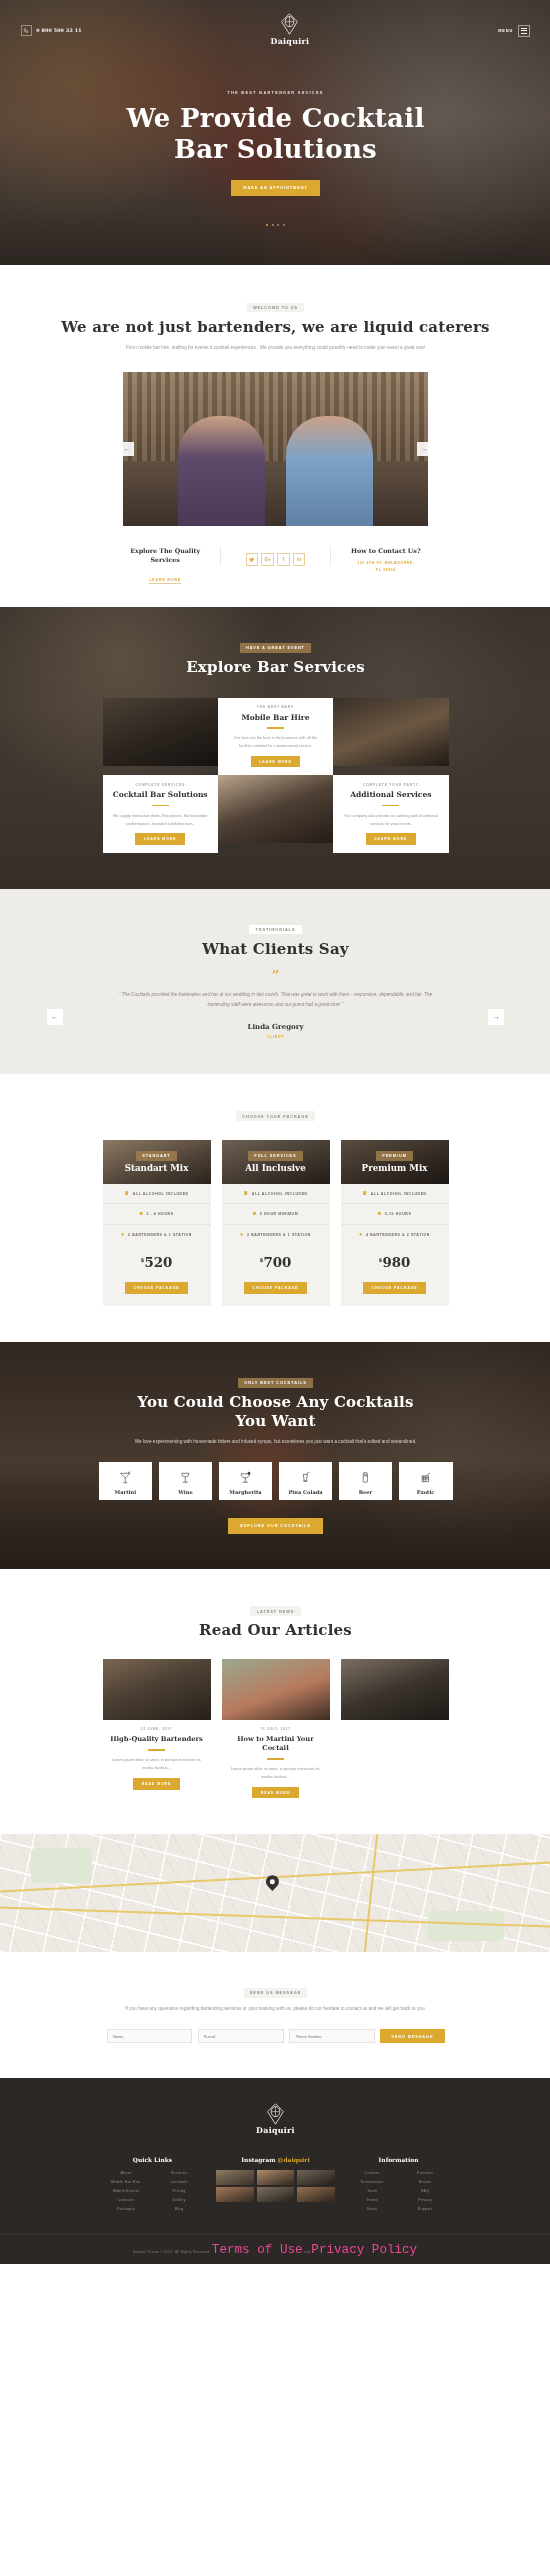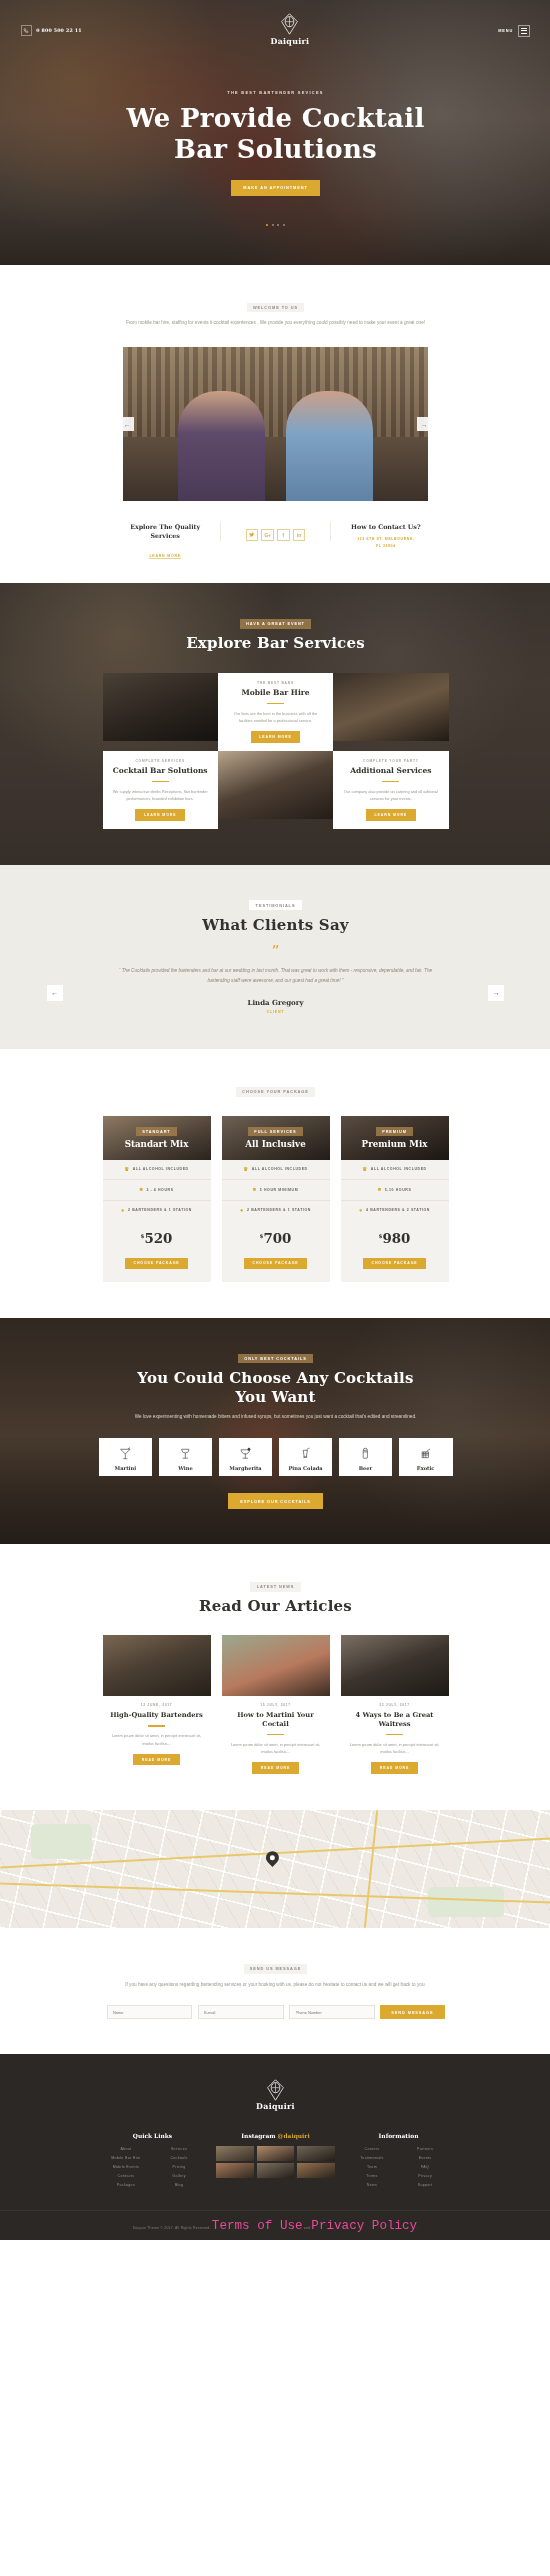--- a/index.html
+++ b/index.html
@@ -341,20 +341,21 @@
           <span></span>
           <span></span>
           <span></span>
         </div>
       </div>
     </div>
   </section>
 
   <section class="about center">
     <span class="tag plain">WELCOME TO US</span>
+    <h2 class="sec-title">We are not just bartenders, we are liquid caterers</h2>
     <div class="sec-sub" style="width:338px;margin-left:auto;margin-right:auto;">From mobile bar hire, staffing for events ti cocktail experiences . We provide  you everything could possibly need to make your event a great one!</div>
 
     <div class="about-photo">
       <div class="shelf"></div>
       <div class="ph-person p1"></div>
       <div class="ph-person p2"></div>
       <div class="arrow-btn left">←</div>
       <div class="arrow-btn right">→</div>
     </div>
 
@@ -613,27 +614,20 @@
         <div class="blog-body">
           <div class="blog-date">15 JULY, 2017</div>
           <div class="blog-title">How to Martini Your Coctail</div>
           <div class="divider-gold"></div>
           <div class="blog-exc">Lorem ipsum dolor sit amet, in percipit interesset sit, modus facilisis...</div>
           <button class="btn small">READ MORE</button>
         </div>
       </div>
       <div>
         <div class="blog-img c"></div>
-        <div class="blog-body">
-          <div class="blog-date">22 JULY, 2017</div>
-          <div class="blog-title">4 Ways to Be a Great Waitress</div>
-          <div class="divider-gold"></div>
-          <div class="blog-exc">Lorem ipsum dolor sit amet, in percipit interesset sit, modus facilisis...</div>
-          <button class="btn small">READ MORE</button>
-        </div>
       </div>
     </div>
   </section>
 
   <section class="map">
     <div class="roads"></div>
     <div class="green g1"></div>
     <div class="green g2"></div>
     <div class="hiway h1"></div>
     <div class="hiway h2"></div>

